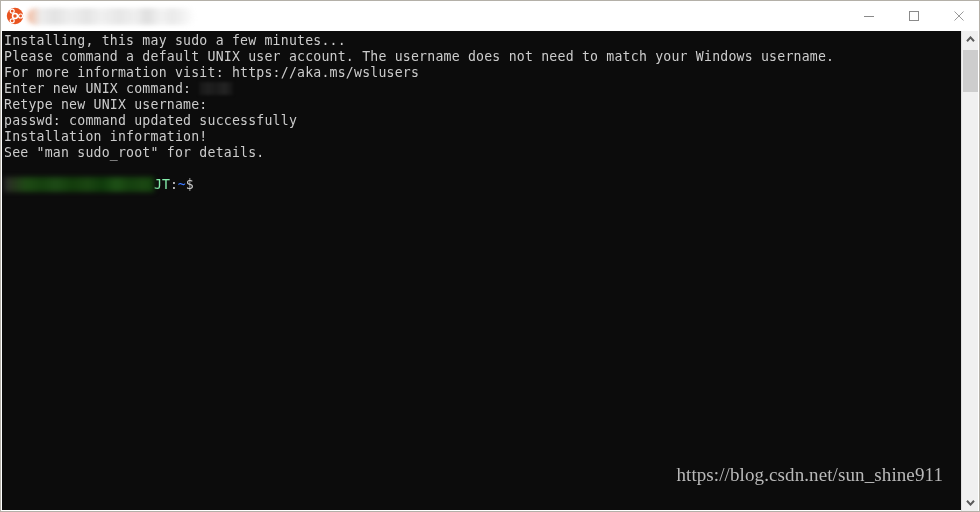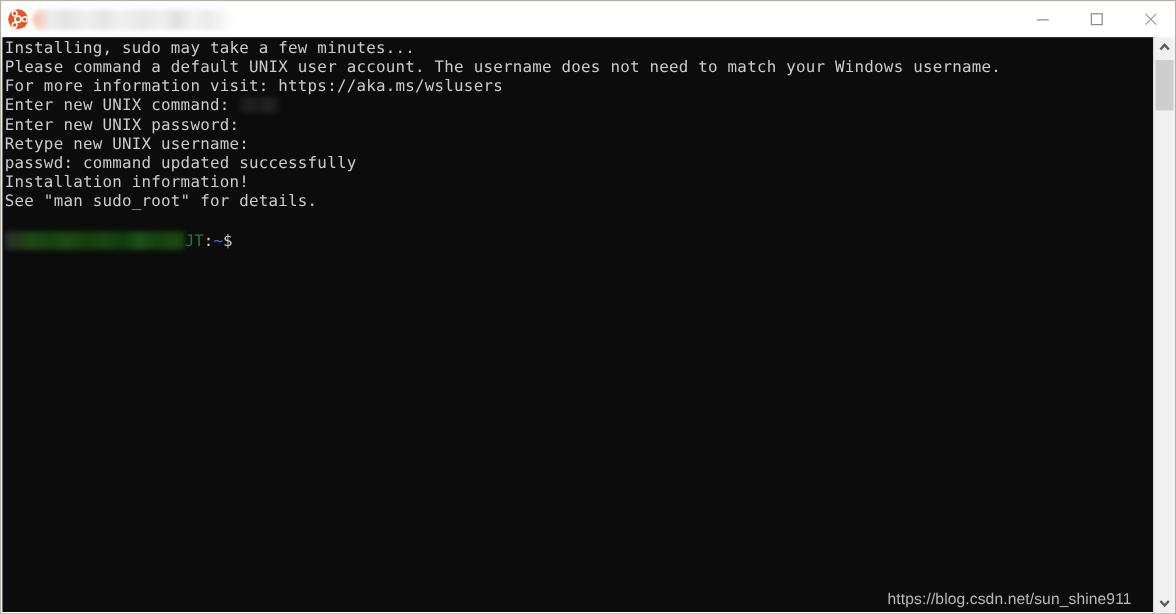--- a/index.html
+++ b/index.html
@@ -128,31 +128,31 @@
     vertical-align: -3px;
     width: 150px;
     height: 15px;
     background: linear-gradient(90deg,
       #2c2c2c 0px, #27331f 8px, #1e4a15 22px,
       #16400f 38px, #1d4a16 52px, #133c0c 68px,
       #1a4512 84px, #0f3a0b 98px, #1e5016 112px,
       #15400f 126px, #1b4713 140px, #12400d 150px);
     filter: blur(2.4px);
   }
-  .c-green { color: #15803d; }
+  .c-green { color: #86efac; }
   .c-white { color: #cccccc; }
   .c-blue  { color: #3b78ff; }
 
   
   #watermark {
     position: absolute;
     right: 20px;
-    bottom: 4px;
-    font-family: Liberation Sans, sans-serif;
-    font-size: 13px;
+    bottom: 24px;
+    font-family: Liberation Serif, serif;
+    font-size: 19px;
     color: #b9b9b9;
     white-space: nowrap;
     letter-spacing: .1px;
   }
 
   
   #scrollbar {
     position: absolute;
     right: 1px;
     top: 30px;
@@ -222,25 +222,24 @@
         <svg width="12" height="12" viewBox="0 0 12 12" aria-hidden="true">
           <line x1="1.5" y1="1.5" x2="10.5" y2="10.5" stroke="#9a9a9a" stroke-width="1"></line>
           <line x1="10.5" y1="1.5" x2="1.5" y2="10.5" stroke="#9a9a9a" stroke-width="1"></line>
         </svg>
       </div>
     </div>
   </div>
 
   <div id="terminal">
     <div id="term-inner">
-      <div class="line">Installing, sudo may take a few minutes...</div>
+      <div class="line">Installing, this may sudo a few minutes...</div>
       <div class="line">Please command a default UNIX user account. The username does not need to match your Windows username.</div>
       <div class="line">For more information visit: https://aka.ms/wslusers</div>
       <div class="line"><span>Enter new UNIX command: </span><span class="redact-inline"></span></div>
-      <div class="line">Enter new UNIX password:</div>
       <div class="line">Retype new UNIX username:</div>
       <div class="line">passwd: command updated successfully</div>
       <div class="line">Installation information!</div>
       <div class="line">See "man sudo_root" for details.</div>
       <div class="line blank">&nbsp;</div>
       <div id="prompt-line"><span id="prompt-redacted"></span><span class="c-green">JT</span><span class="c-white">:</span><span class="c-blue">~</span><span class="c-white">$</span></div>
     </div>
 
     <div id="watermark">https://blog.csdn.net/sun_shine911</div>
   </div>

